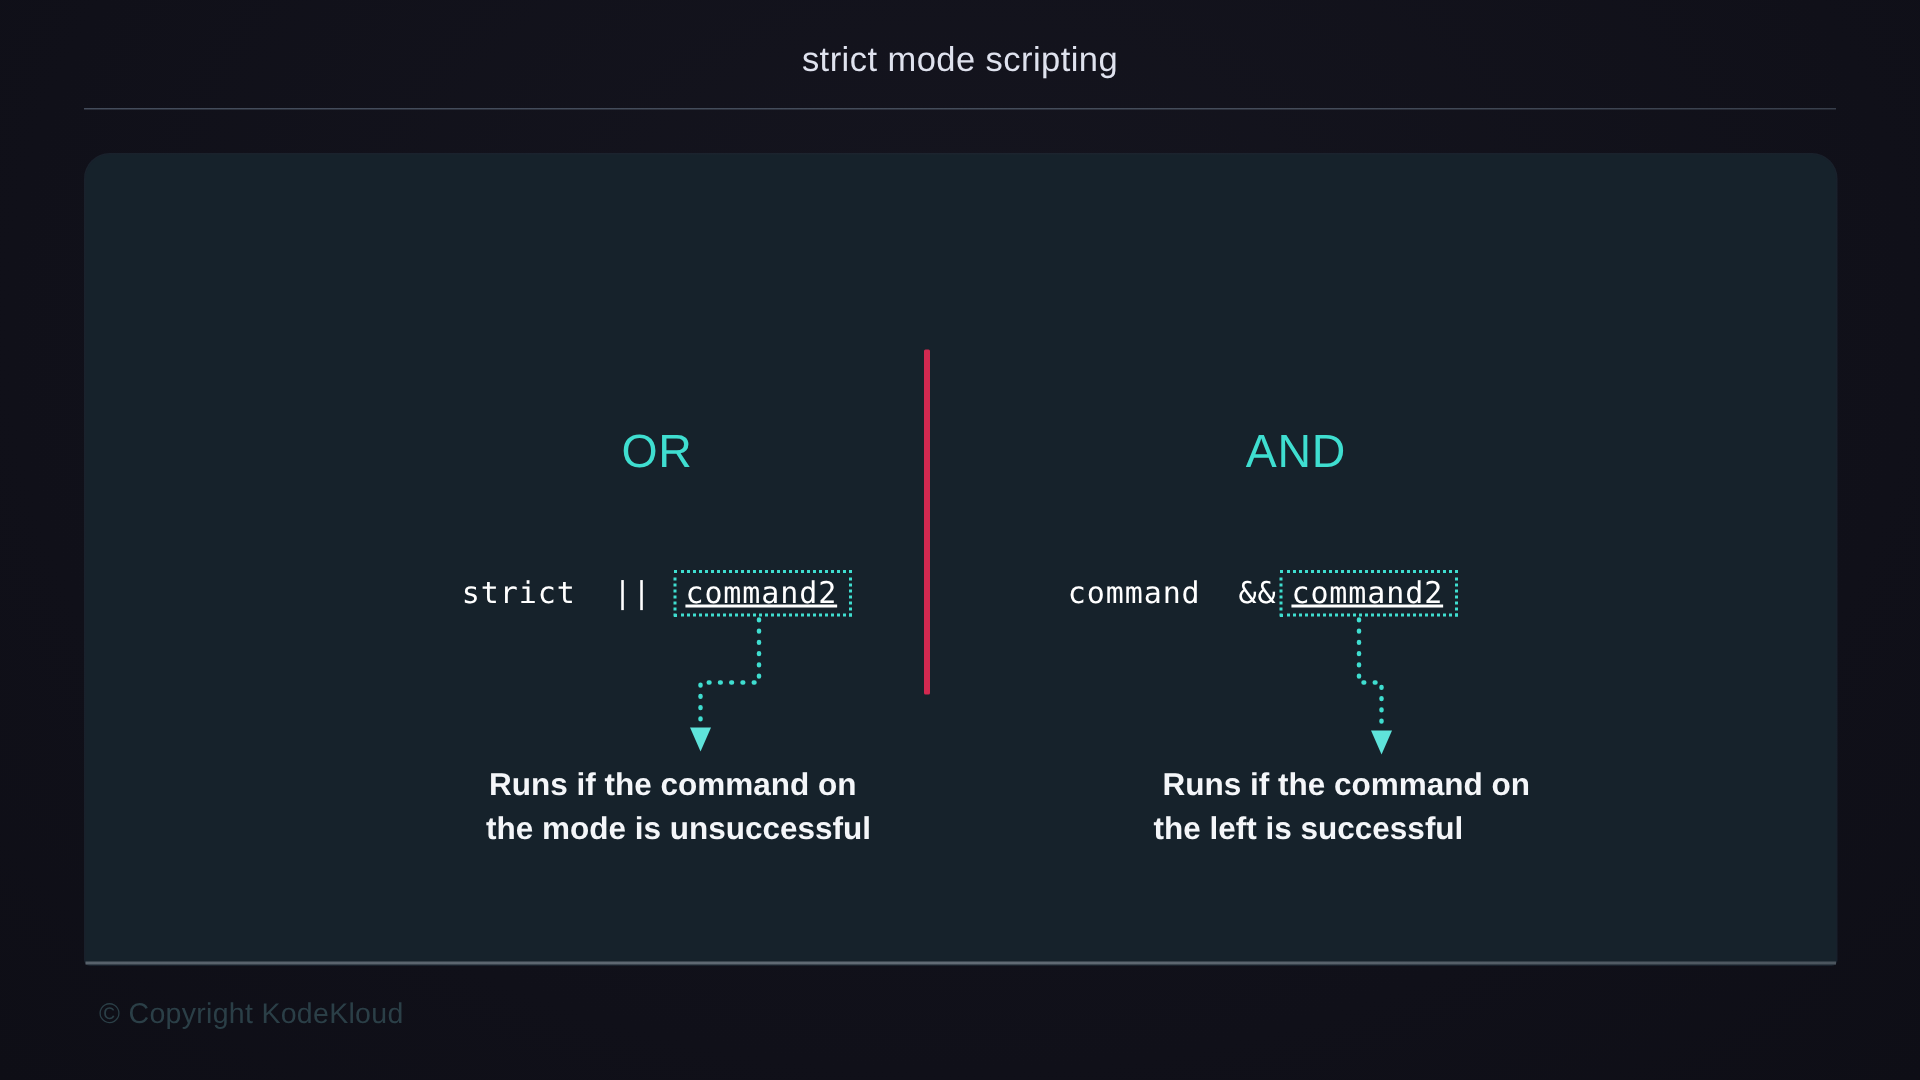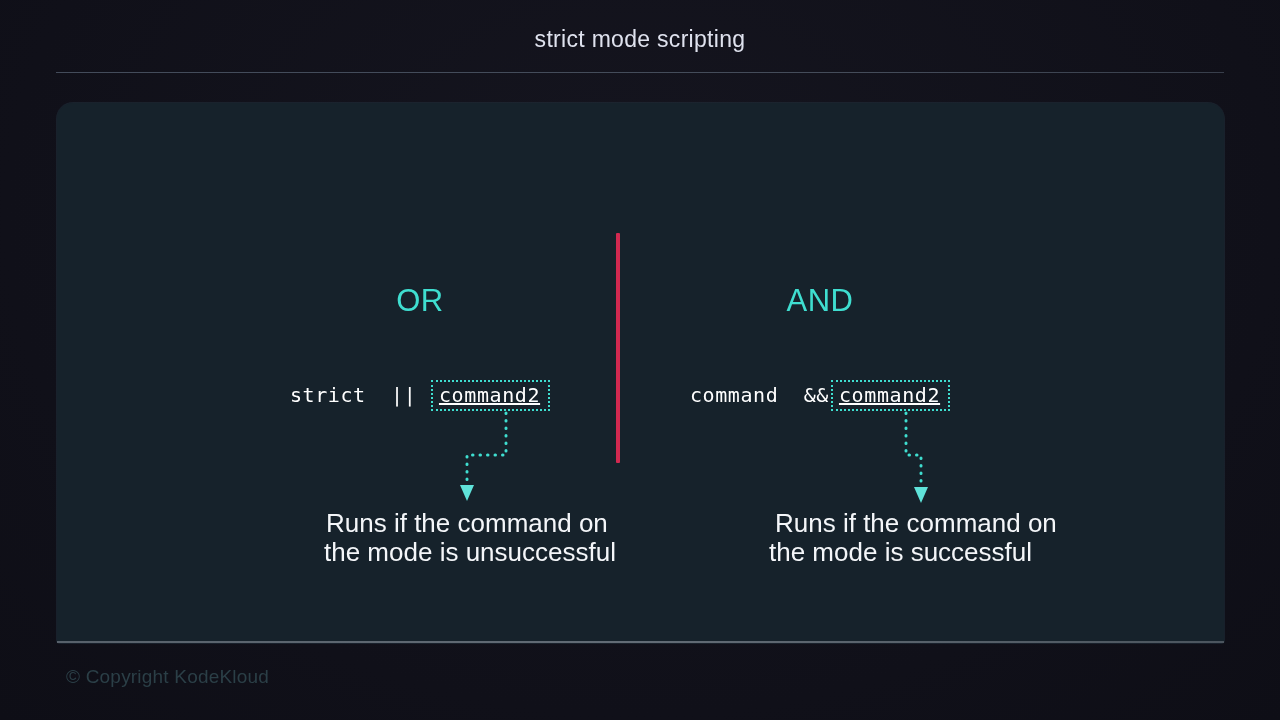--- a/index.html
+++ b/index.html
@@ -77,22 +77,22 @@
     height: 230px;
     background: #d22950;
     border-radius: 1px;
   }
 
   
   .col {
     position: absolute;
     top: 285px;
   }
-  .col-or  { left: 220px;  width: 400px; }
-  .col-and { left: 620px;  width: 400px; }
+  .col-or  { left: 238px;  width: 400px; }
+  .col-and { left: 620px;  width: 400px; padding-left: 44px; }
 
   .col-heading {
     text-align: center;
     font-size: 31px;
     font-weight: 400;
     color: #3fded0;
     letter-spacing: 0.5px;
     line-height: 1;
   }
 
@@ -124,24 +124,24 @@
     left: 0;
     top: 0;
     width: 1280px;
     height: 720px;
     pointer-events: none;
   }
 
   
   .caption {
     position: absolute;
-    font-size: 26px;
+    font-size: 21px;
     line-height: 29px;
     color: #f4f6f9;
-    font-weight: 400;
+    font-weight: 700;
   }
   .caption-or  { left: 324px; top: 509px; width: 300px; text-align: left; }
   .caption-and { left: 769px; top: 509px; width: 300px; text-align: left; }
   .caption .line-1 { display: block; }
   .caption .line-2 { display: block; }
   .caption-or  .line-1 { padding-left: 2px; }
   .caption-and .line-1 { padding-left: 6px; }
 
   
   .footer {
@@ -188,18 +188,18 @@
     </g>
   </svg>
 
   <div class="caption caption-or">
     <span class="line-1">Runs if the command on</span>
     <span class="line-2">the mode is unsuccessful</span>
   </div>
 
   <div class="caption caption-and">
     <span class="line-1">Runs if the command on</span>
-    <span class="line-2">the mode is successful</span>
+    <span class="line-2">the left is successful</span>
   </div>
 
   <div class="footer">© Copyright KodeKloud</div>
 
 </div>
 
 </body></html>

